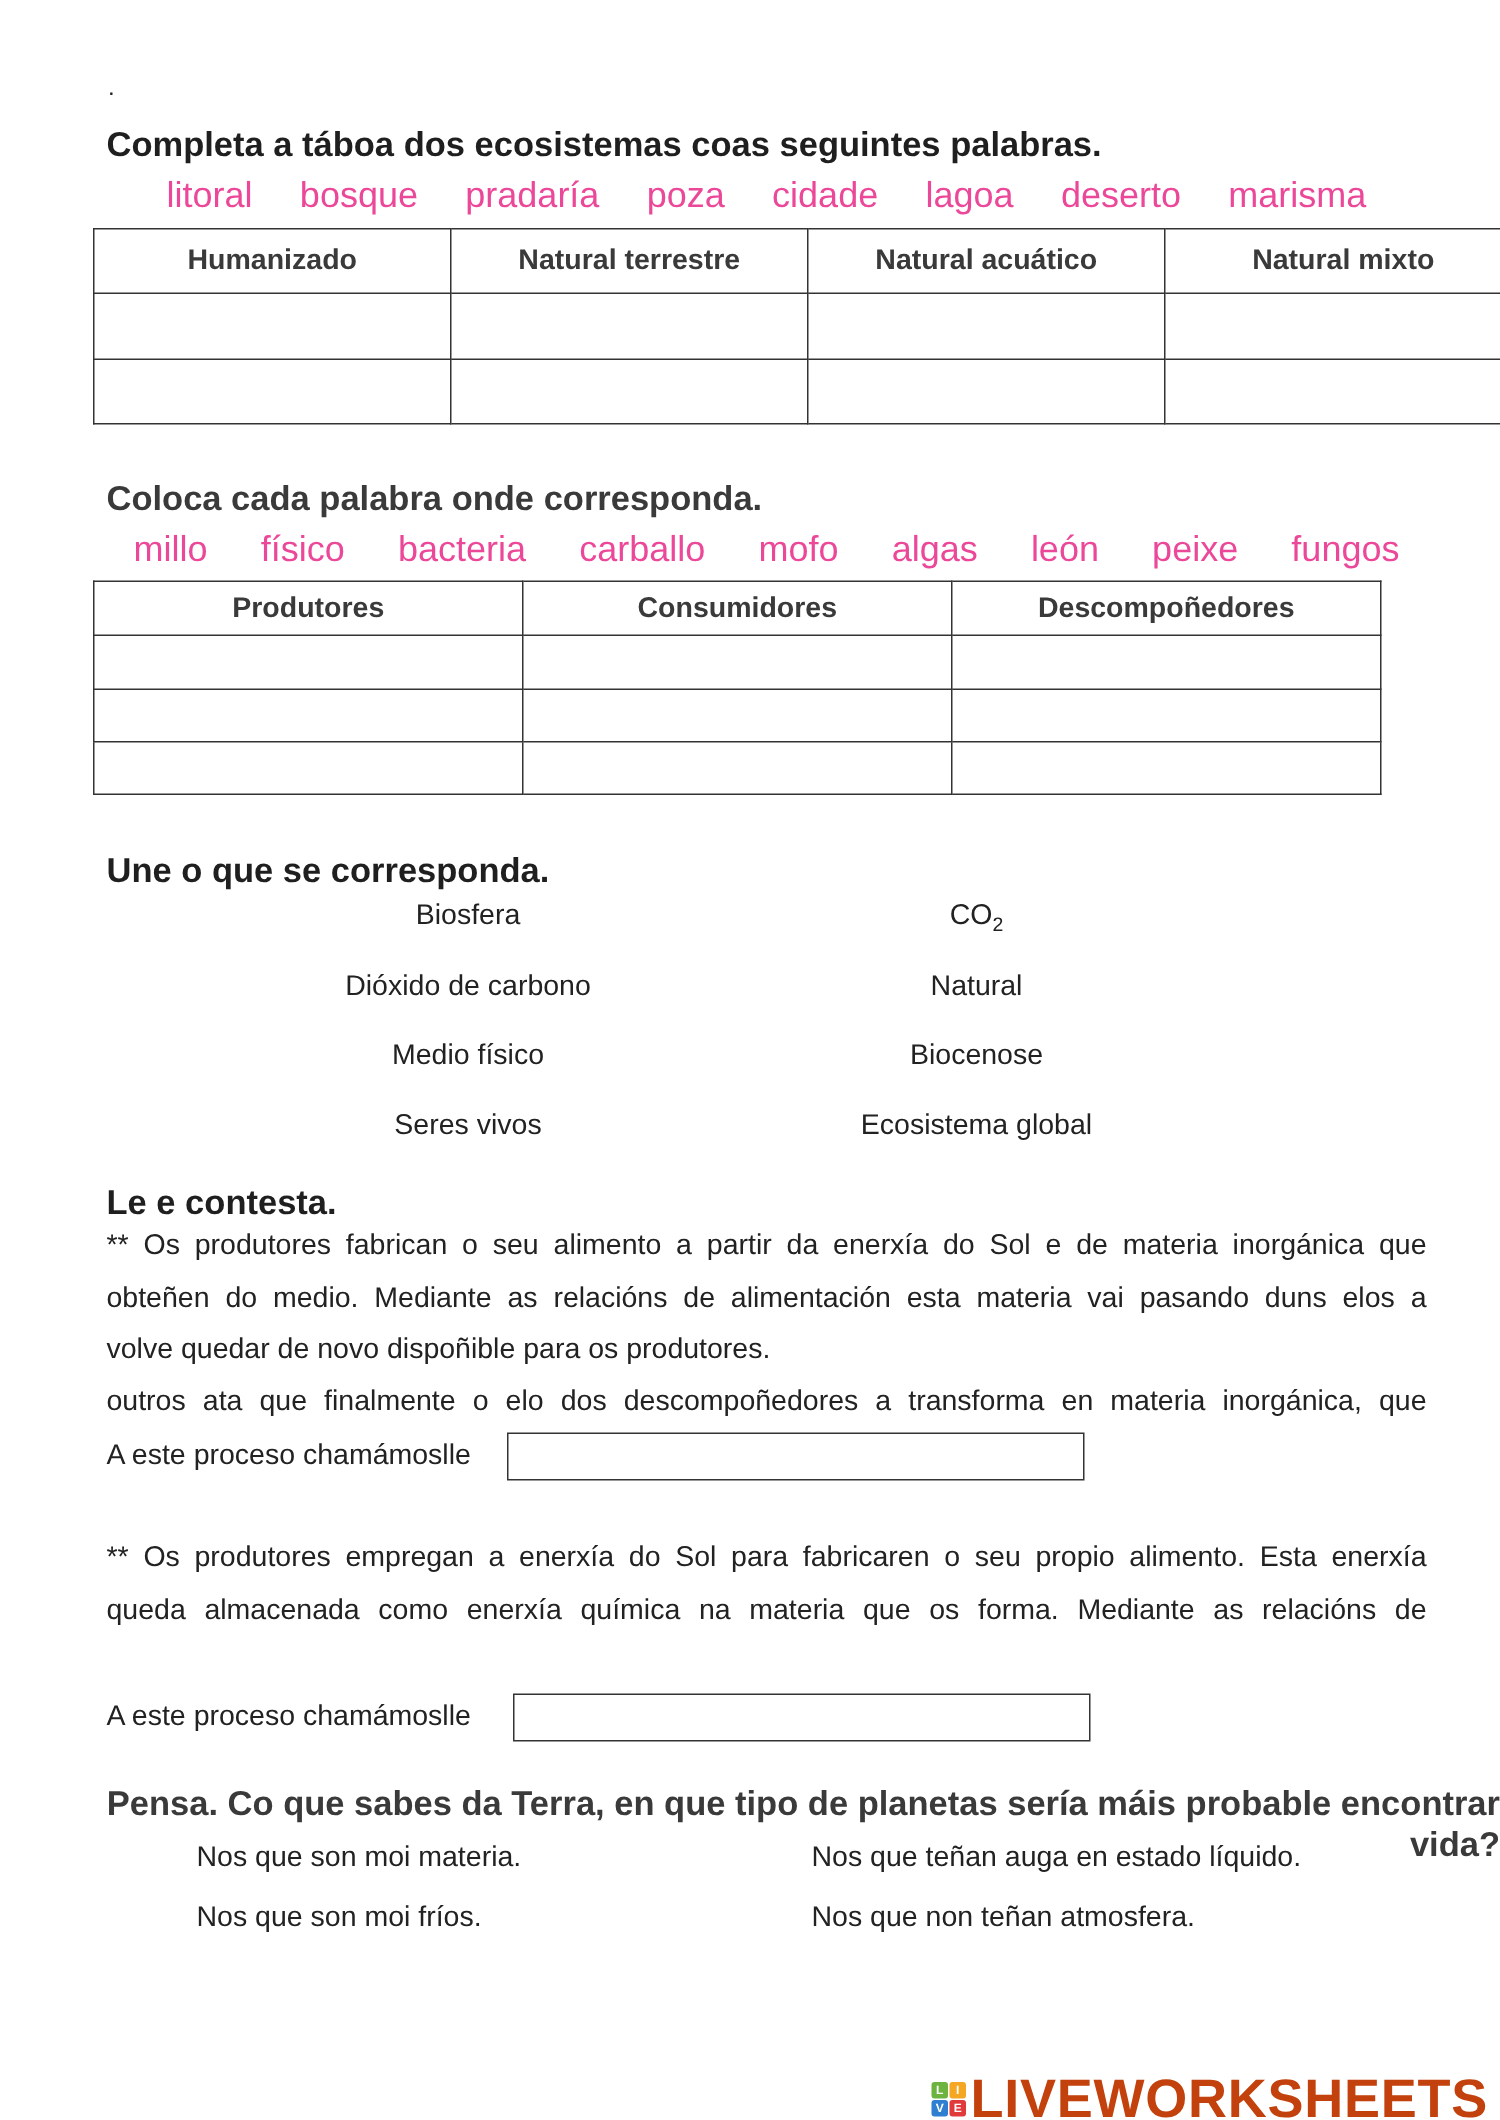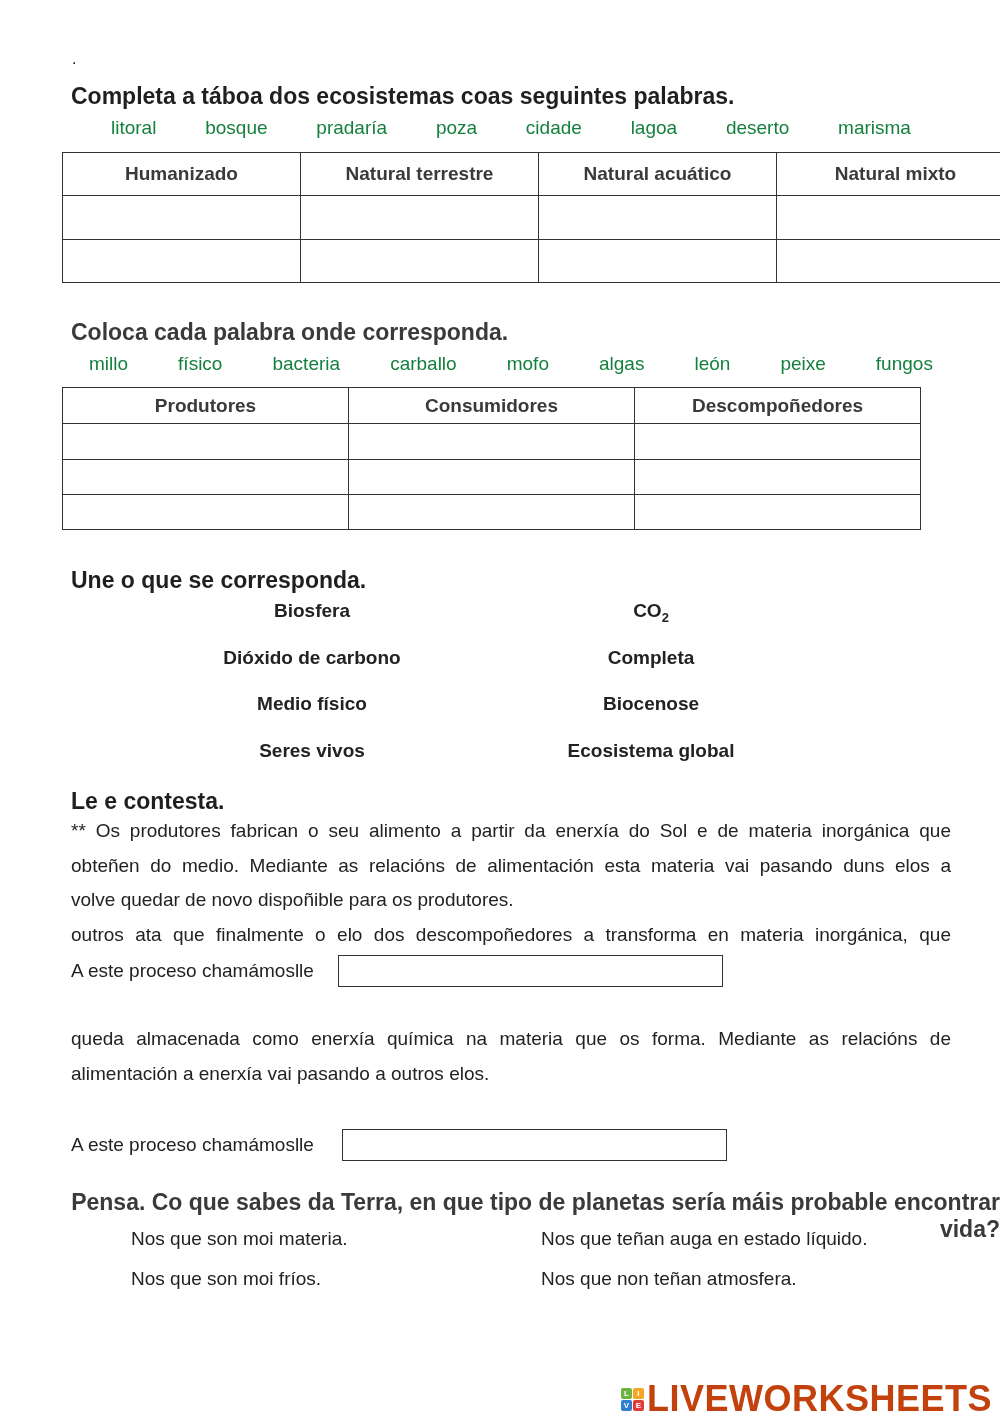--- a/index.html
+++ b/index.html
@@ -1,26 +1,26 @@
 <!DOCTYPE html>
 <html><head>
 <meta charset="utf-8">
 <style>
   html, body { margin: 0; padding: 0; background: #ffffff; }
   body { width: 1000px; height: 1413px; position: relative; overflow: hidden;
          font-family: "Liberation Sans", sans-serif; color: #222; }
   .abs { position: absolute; }
   .heading { font-weight: bold; font-size: 23px; color: #1f1f1f; }
   .heading.grey { color: #3a3a3a; }
-  .word { font-size: 19px; color: #15803d; }
+  .word { font-size: 24px; color: #ec4899; }
   .wordbank { left: 86px; width: 840px; display: flex; justify-content: space-between; }
   table.grid { border-collapse: collapse; position: absolute; }
   table.grid td, table.grid th { border: 1.4px solid #333; padding: 0; }
   table.grid th { font-weight: bold; font-size: 19px; color: #3a3a3a; text-align: center; }
-  .match { font-size: 19px; color: #222; text-align: center; width: 320px; font-weight: bold; }
+  .match { font-size: 19px; color: #222; text-align: center; width: 320px; }
   .para { left: 71px; width: 880px; font-size: 19px; line-height: 34.5px; text-align: justify; color: #222; }
   .para .line { display: block; text-align: justify; text-align-last: justify; height: 34.5px; }
   .para .line.last { text-align-last: left; }
   .answer-box { border: 1.4px solid #333; background: #fff; height: 30px; }
   .opt { font-size: 19px; color: #222; }
   .logo { right: 8px; top: 1378px; display: flex; align-items: center; }
   .logo-grid { display: grid; grid-template-columns: 11px 11px; grid-template-rows: 11px 11px; gap: 1px; margin-right: 3px; }
   .logo-grid span { font-size: 8px; font-weight: bold; color: #fff; display: flex; align-items: center; justify-content: center; border-radius: 2px; }
   .logo-text { font-weight: bold; font-size: 36px; color: #c2410c; letter-spacing: 0.5px; }
 </style>
@@ -101,37 +101,37 @@
     </tr>
   </tbody>
     </table>
 
   <div class="abs heading" style="left:71px; top:567px;">Une o que se corresponda.</div>
   <div class="abs match" style="left:152px; top:600px;">Biosfera</div>
   <div class="abs match" style="left:152px; top:647px;">Dióxido de carbono</div>
   <div class="abs match" style="left:152px; top:693px;">Medio físico</div>
   <div class="abs match" style="left:152px; top:740px;">Seres vivos</div>
   <div class="abs match" style="left:491px; top:600px;"><span>CO</span><sub style="font-size:13px;">2</sub></div>
-  <div class="abs match" style="left:491px; top:647px;">Completa</div>
+  <div class="abs match" style="left:491px; top:647px;">Natural</div>
   <div class="abs match" style="left:491px; top:693px;">Biocenose</div>
   <div class="abs match" style="left:491px; top:740px;">Ecosistema global</div>
 
   <div class="abs heading" style="left:71px; top:788px;">Le e contesta.</div>
   <div class="abs para" style="top:814px;">
     <span class="line">** Os produtores fabrican o seu alimento a partir da enerxía do Sol e de materia inorgánica que</span>
     <span class="line">obteñen do medio. Mediante as relacións de alimentación esta materia vai pasando duns elos a</span>
     <span class="line last">volve quedar de novo dispoñible para os produtores.</span>
     <span class="line">outros ata que finalmente o elo dos descompoñedores a transforma en materia inorgánica, que</span>
   </div>
   <div class="abs" style="left:71px; top:960px; font-size:19px;">A este proceso chamámoslle</div>
   <div class="abs answer-box" style="left:338px; top:955px; width:383px;"></div>
 
   <div class="abs para" style="top:1022px;">
+    <span class="line">** Os produtores empregan a enerxía do Sol para fabricaren o seu propio alimento. Esta enerxía</span>
     <span class="line">queda almacenada como enerxía química na materia que os forma. Mediante as relacións de</span>
-    <span class="line last">alimentación a enerxía vai pasando a outros elos.</span>
   </div>
   <div class="abs" style="left:71px; top:1134px; font-size:19px;">A este proceso chamámoslle</div>
   <div class="abs answer-box" style="left:342px; top:1129px; width:383px;"></div>
 
   <div class="abs heading grey" style="left:71px; top:1189px;text-align:right;">Pensa. Co que sabes da Terra, en que tipo de planetas sería máis probable encontrar vida?</div>
   <div class="abs opt" style="left:131px; top:1228px;">Nos que son moi materia.</div>
   <div class="abs opt" style="left:541px; top:1228px;">Nos que teñan auga en estado líquido.</div>
   <div class="abs opt" style="left:131px; top:1268px;">Nos que son moi fríos.</div>
   <div class="abs opt" style="left:541px; top:1268px;">Nos que non teñan atmosfera.</div>
 

